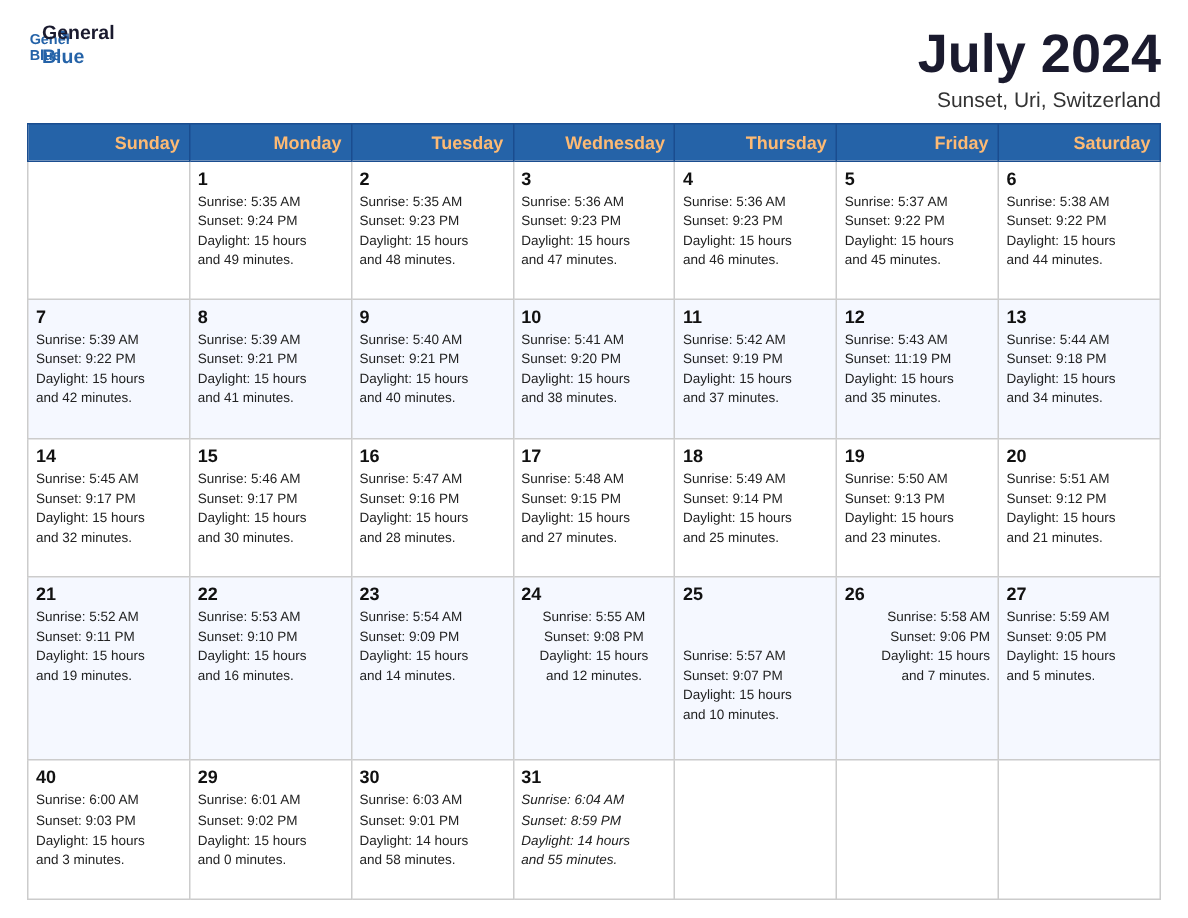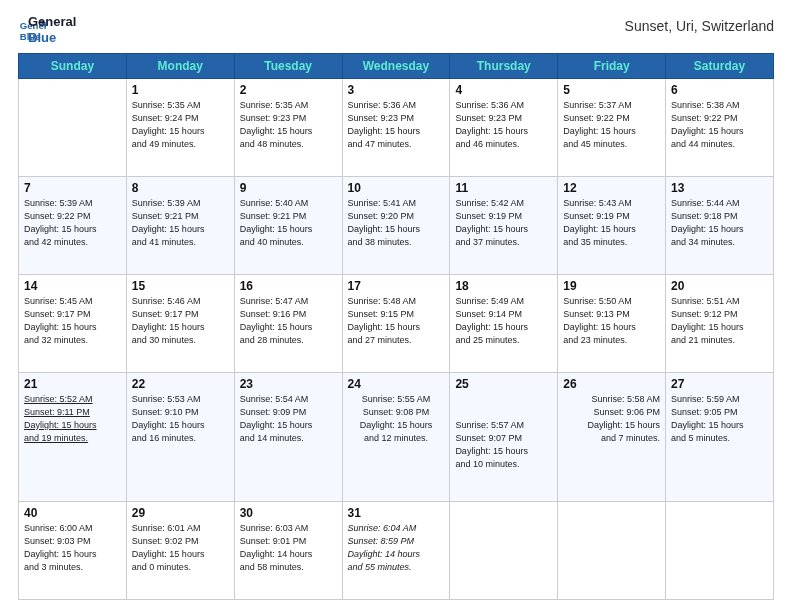--- a/index.html
+++ b/index.html
@@ -48,24 +48,24 @@
     }
     .calendar {
       flex: 1;
       border: 1px solid #ccc;
       border-collapse: collapse;
       width: 100%;
       table-layout: fixed;
     }
     .calendar th {
       background: #2563a8;
-      color: #5eead4;
+      color: #fdba74;
       font-size: 12px;
       font-weight: bold;
-      text-align: center;
+      text-align: right;
       padding: 5px 6px;
       border: 1px solid #1a4d8f;
       margin-left: 45px;
     }
     .calendar td {
       border: 1px solid #ccc;
       vertical-align: top;
       padding: 4px 5px;
       font-size: 9.5px;
       color: #222;
@@ -108,20 +108,21 @@
         <text x="2" y="26" font-size="11" font-weight="bold" fill="#2563a8">Blue</text>
         <polygon points="24,4 30,10 30,4" fill="#2563a8"></polygon>
         <polygon points="26,6 32,6 32,12" fill="#1a4d8f" opacity="0.7"></polygon>
       </svg>
       <div style="display:flex;flex-direction:column;line-height:1.2;margin-left:-22px;margin-top:-2px;">
         <span style="font-size:13px;font-weight:bold;color:#1a1a2e;">General</span>
         <span style="font-size:13px;font-weight:bold;color:#2563a8;">Blue</span>
       </div>
     </div>
     <div class="title-block">
+      <div class="main-title">July 2024</div>
       <div class="subtitle">Sunset, Uri, Switzerland</div>
     </div>
   </div>
 
   <table class="calendar">
     <thead>
       <tr>
       <th>Sunday</th>
           <th>Monday</th>
           <th>Tuesday</th>
@@ -209,21 +210,21 @@
           <td>
             <span class="day-num">11</span>
             <div class="day-info" style="white-space: pre-line;">Sunrise: 5:42 AM
 Sunset: 9:19 PM
 Daylight: 15 hours
 and 37 minutes.</div>
           </td>
           <td>
             <span class="day-num">12</span>
             <div class="day-info" style="white-space: pre-line;">Sunrise: 5:43 AM
-Sunset: 9:19 PM
+Sunset: 11:19 PM
 Daylight: 15 hours
 and 35 minutes.</div>
           </td>
           <td>
             <span class="day-num">13</span>
             <div class="day-info" style="white-space: pre-line;">Sunrise: 5:44 AM
 Sunset: 9:18 PM
 Daylight: 15 hours
 and 34 minutes.</div>
           </td>
@@ -275,21 +276,21 @@
             <span class="day-num">20</span>
             <div class="day-info" style="white-space: pre-line;">Sunrise: 5:51 AM
 Sunset: 9:12 PM
 Daylight: 15 hours
 and 21 minutes.</div>
           </td>
         </tr>
         <tr>
           <td>
             <span class="day-num">21</span>
-            <div class="day-info" style="white-space: pre-line; text-decoration: underline;">Sunrise: 5:52 AM
+            <div class="day-info" style="white-space: pre-line;">Sunrise: 5:52 AM
 Sunset: 9:11 PM
 Daylight: 15 hours
 and 19 minutes.</div>
           </td>
           <td>
             <span class="day-num">22</span>
             <div class="day-info" style="white-space: pre-line;">Sunrise: 5:53 AM
 Sunset: 9:10 PM
 Daylight: 15 hours
 and 16 minutes.</div>

